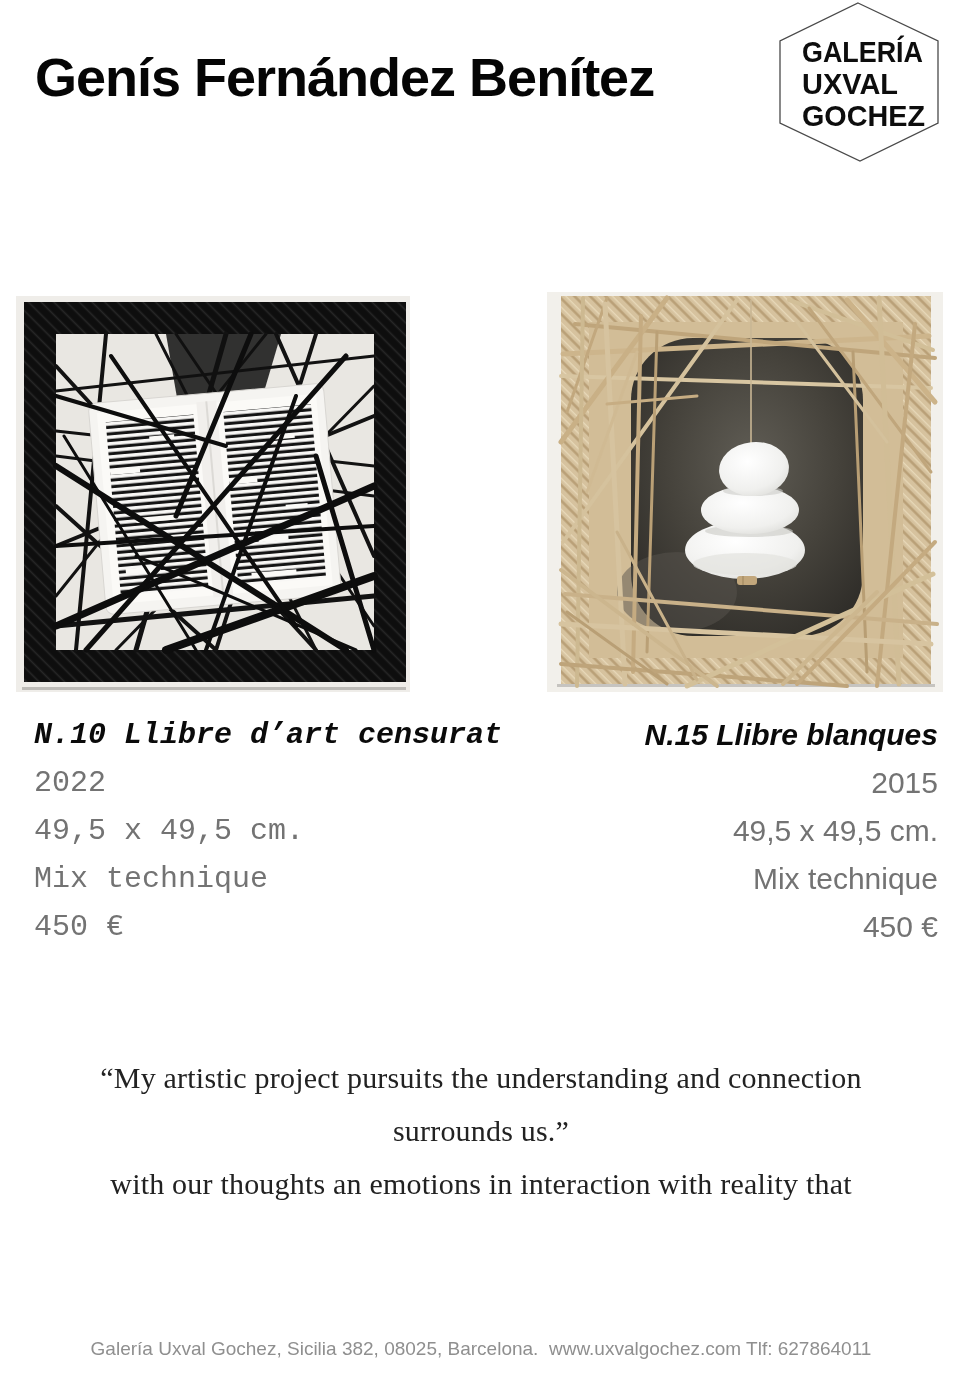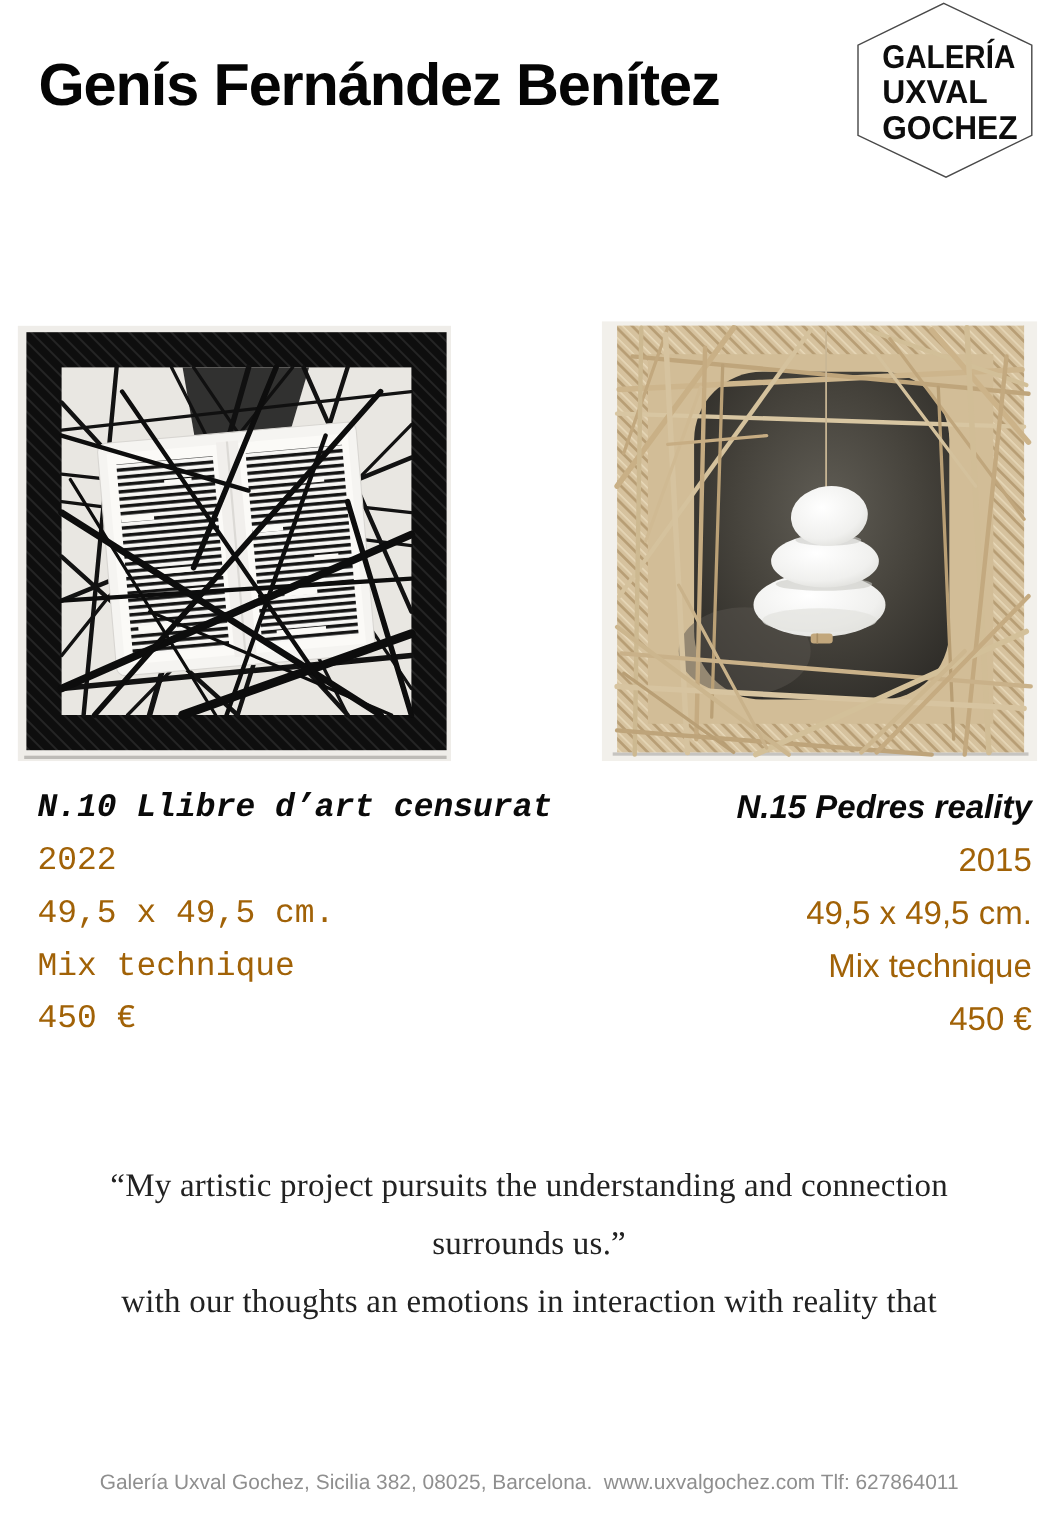--- a/index.html
+++ b/index.html
@@ -12,21 +12,21 @@
     font-size:54px;line-height:62px;font-weight:bold;letter-spacing:-1px;color:#050505;
     white-space:nowrap;
   }
   .logo{position:absolute;left:768px;top:0;}
   .artwork-photo{position:absolute;}
   .artwork-photo.left{left:16px;top:296px;}
   .artwork-photo.right{left:547px;top:292px;}
   .caption{position:absolute;top:711px;}
   .caption.left{left:34px;text-align:left;font-family:Liberation Mono, monospace;}
   .caption.right{right:24px;text-align:right;}
-  .caption-line{font-size:30px;line-height:48px;color:#a16207;}
+  .caption-line{font-size:30px;line-height:48px;color:#737373;}
   .caption-title{font-weight:bold;font-style:italic;color:#0a0a0a;}
   .quote{position:absolute;left:0;right:0;top:1051px;text-align:center;font-family:Liberation Serif, serif;}
   .quote-line{font-size:30px;line-height:53px;letter-spacing:0.2px;color:#222222;}
   .footer{
     position:absolute;left:0;right:0;top:1336px;text-align:center;
     font-size:19px;line-height:26px;color:#8f8f8f;white-space:pre;
   }
 </style>
 </head>
 <body>
@@ -181,21 +181,21 @@
 
   <div class="caption left">
     <div class="caption-line caption-title">N.10 Llibre d’art censurat</div>
     <div class="caption-line">2022</div>
     <div class="caption-line">49,5 x 49,5 cm.</div>
     <div class="caption-line">Mix technique</div>
     <div class="caption-line">450 €</div>
   </div>
 
   <div class="caption right">
-    <div class="caption-line caption-title">N.15 Pedres reality</div>
+    <div class="caption-line caption-title">N.15 Llibre blanques</div>
     <div class="caption-line">2015</div>
     <div class="caption-line">49,5 x 49,5 cm.</div>
     <div class="caption-line">Mix technique</div>
     <div class="caption-line">450 €</div>
   </div>
 
   <div class="quote">
     <div class="quote-line">“My artistic project pursuits the understanding and connection</div>
     <div class="quote-line">surrounds us.”</div>
     <div class="quote-line">with our thoughts an emotions in interaction with reality that</div>

